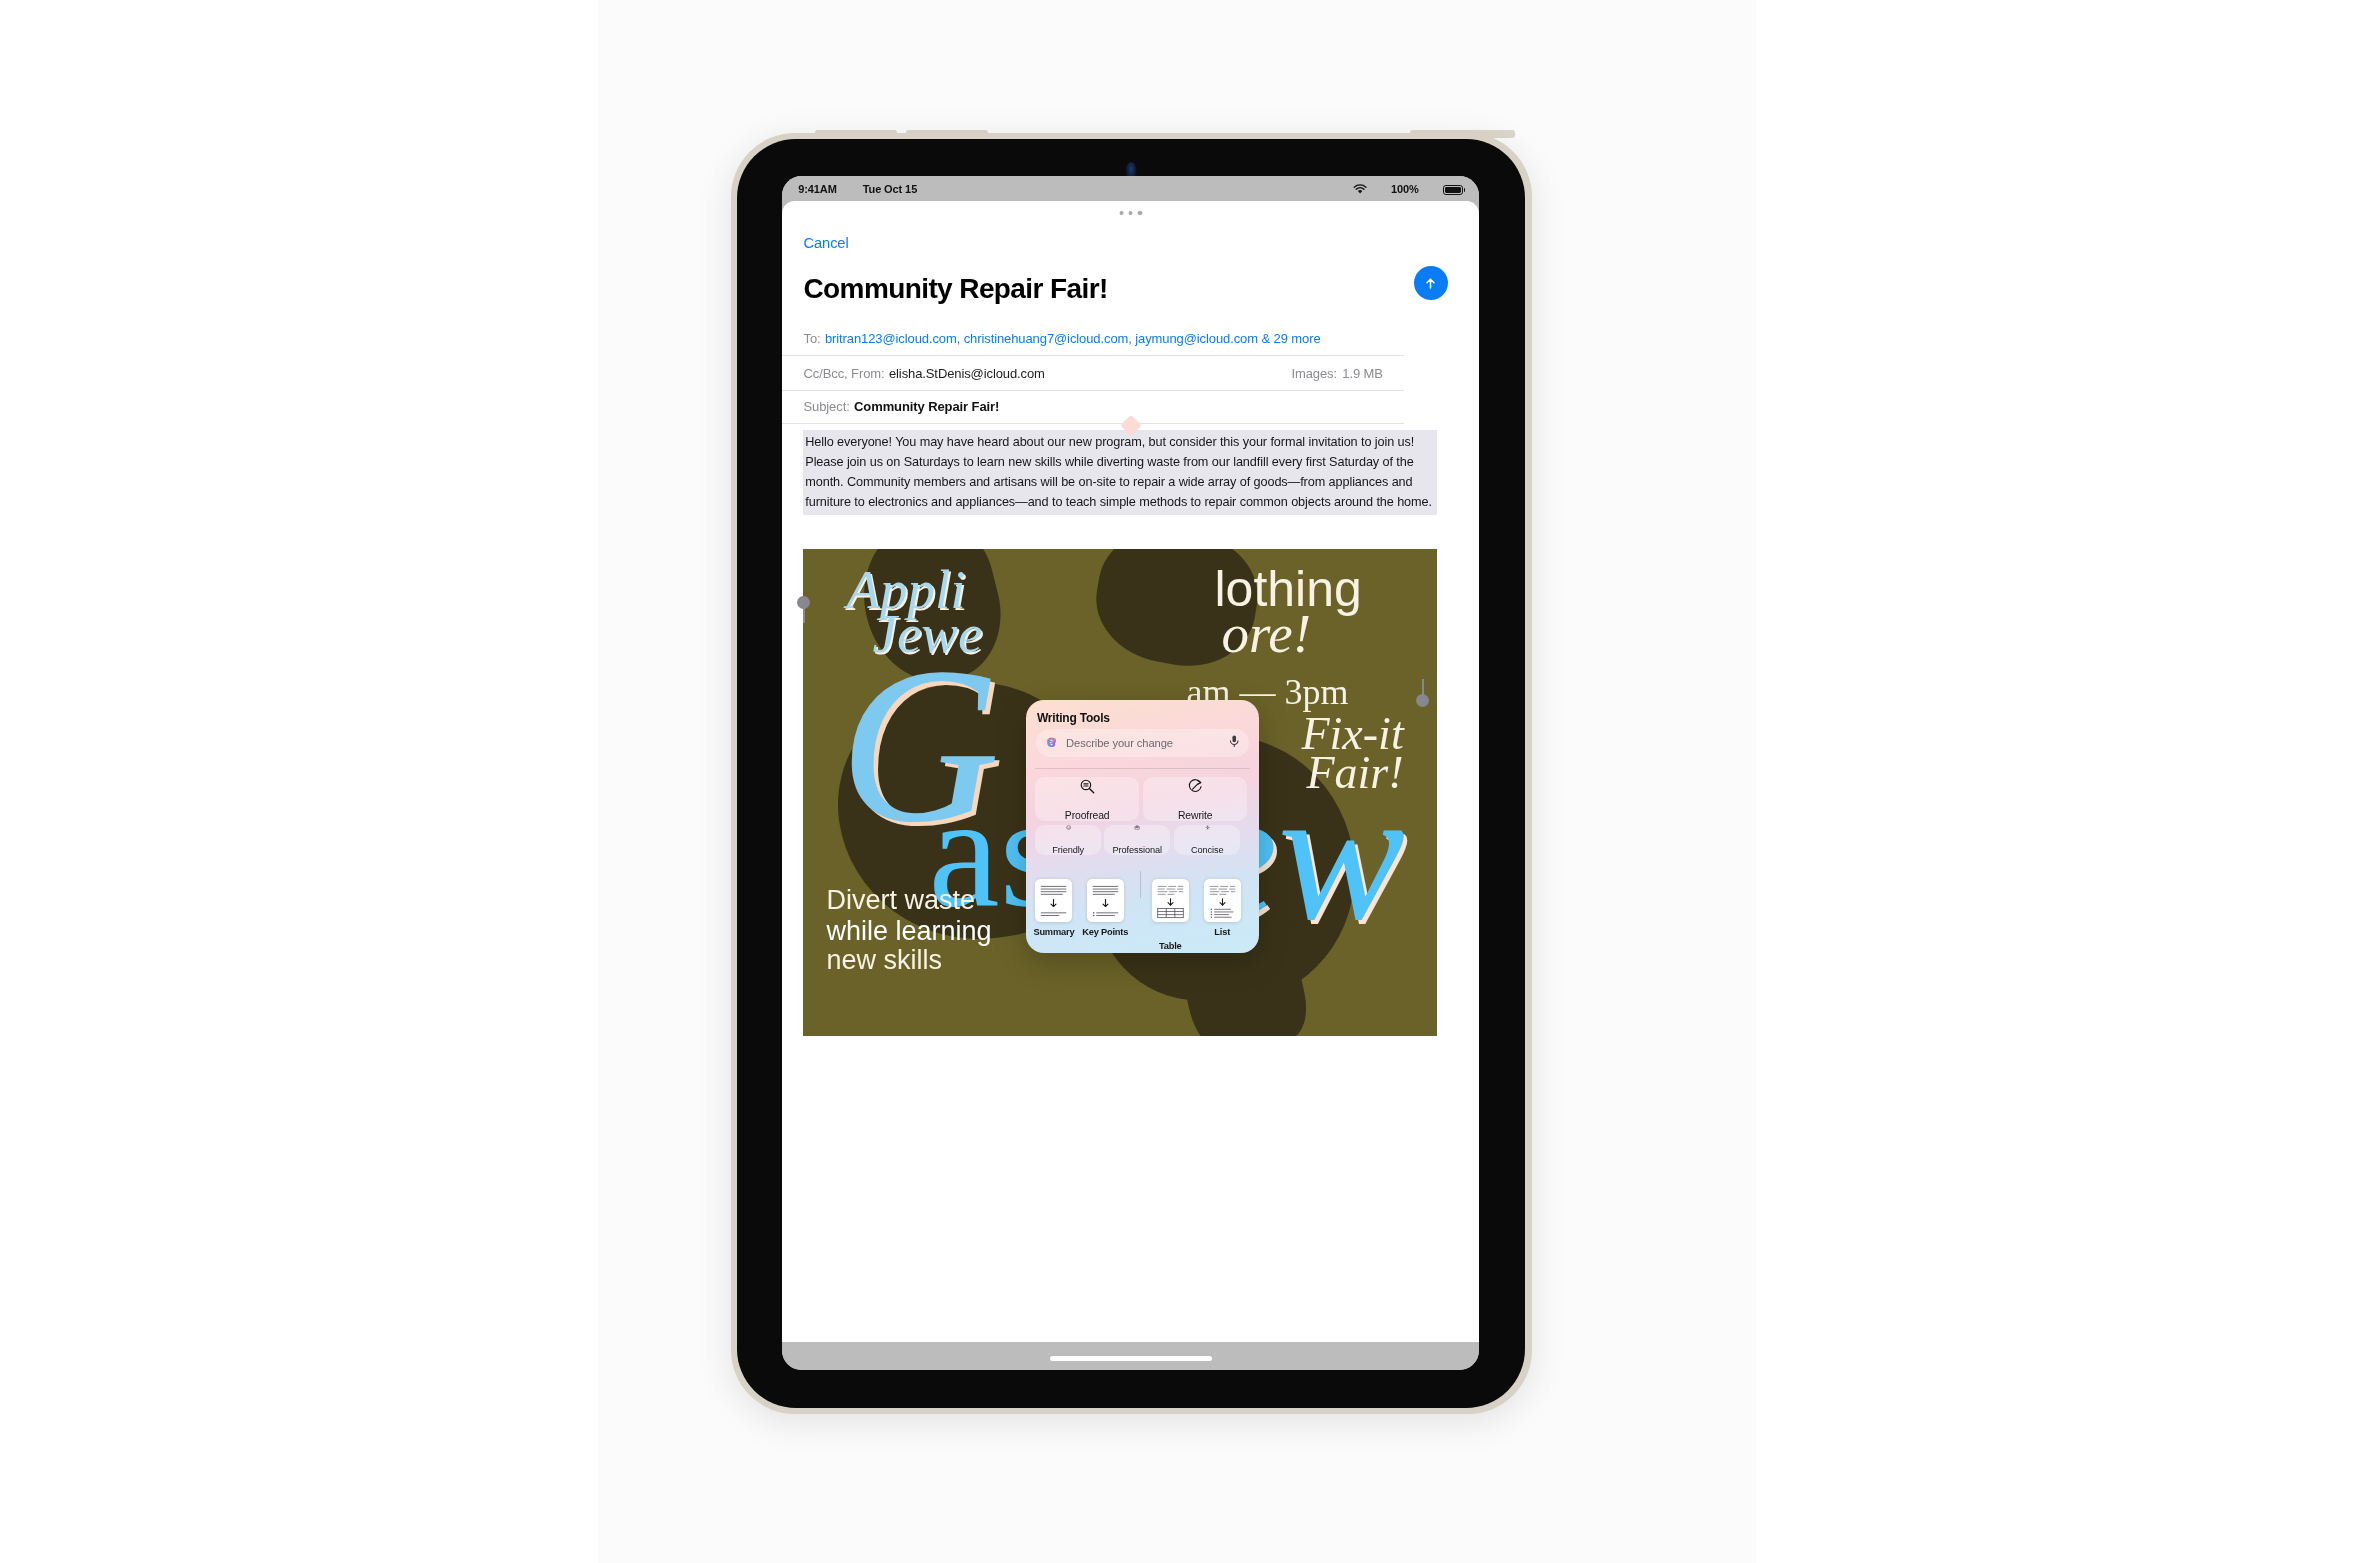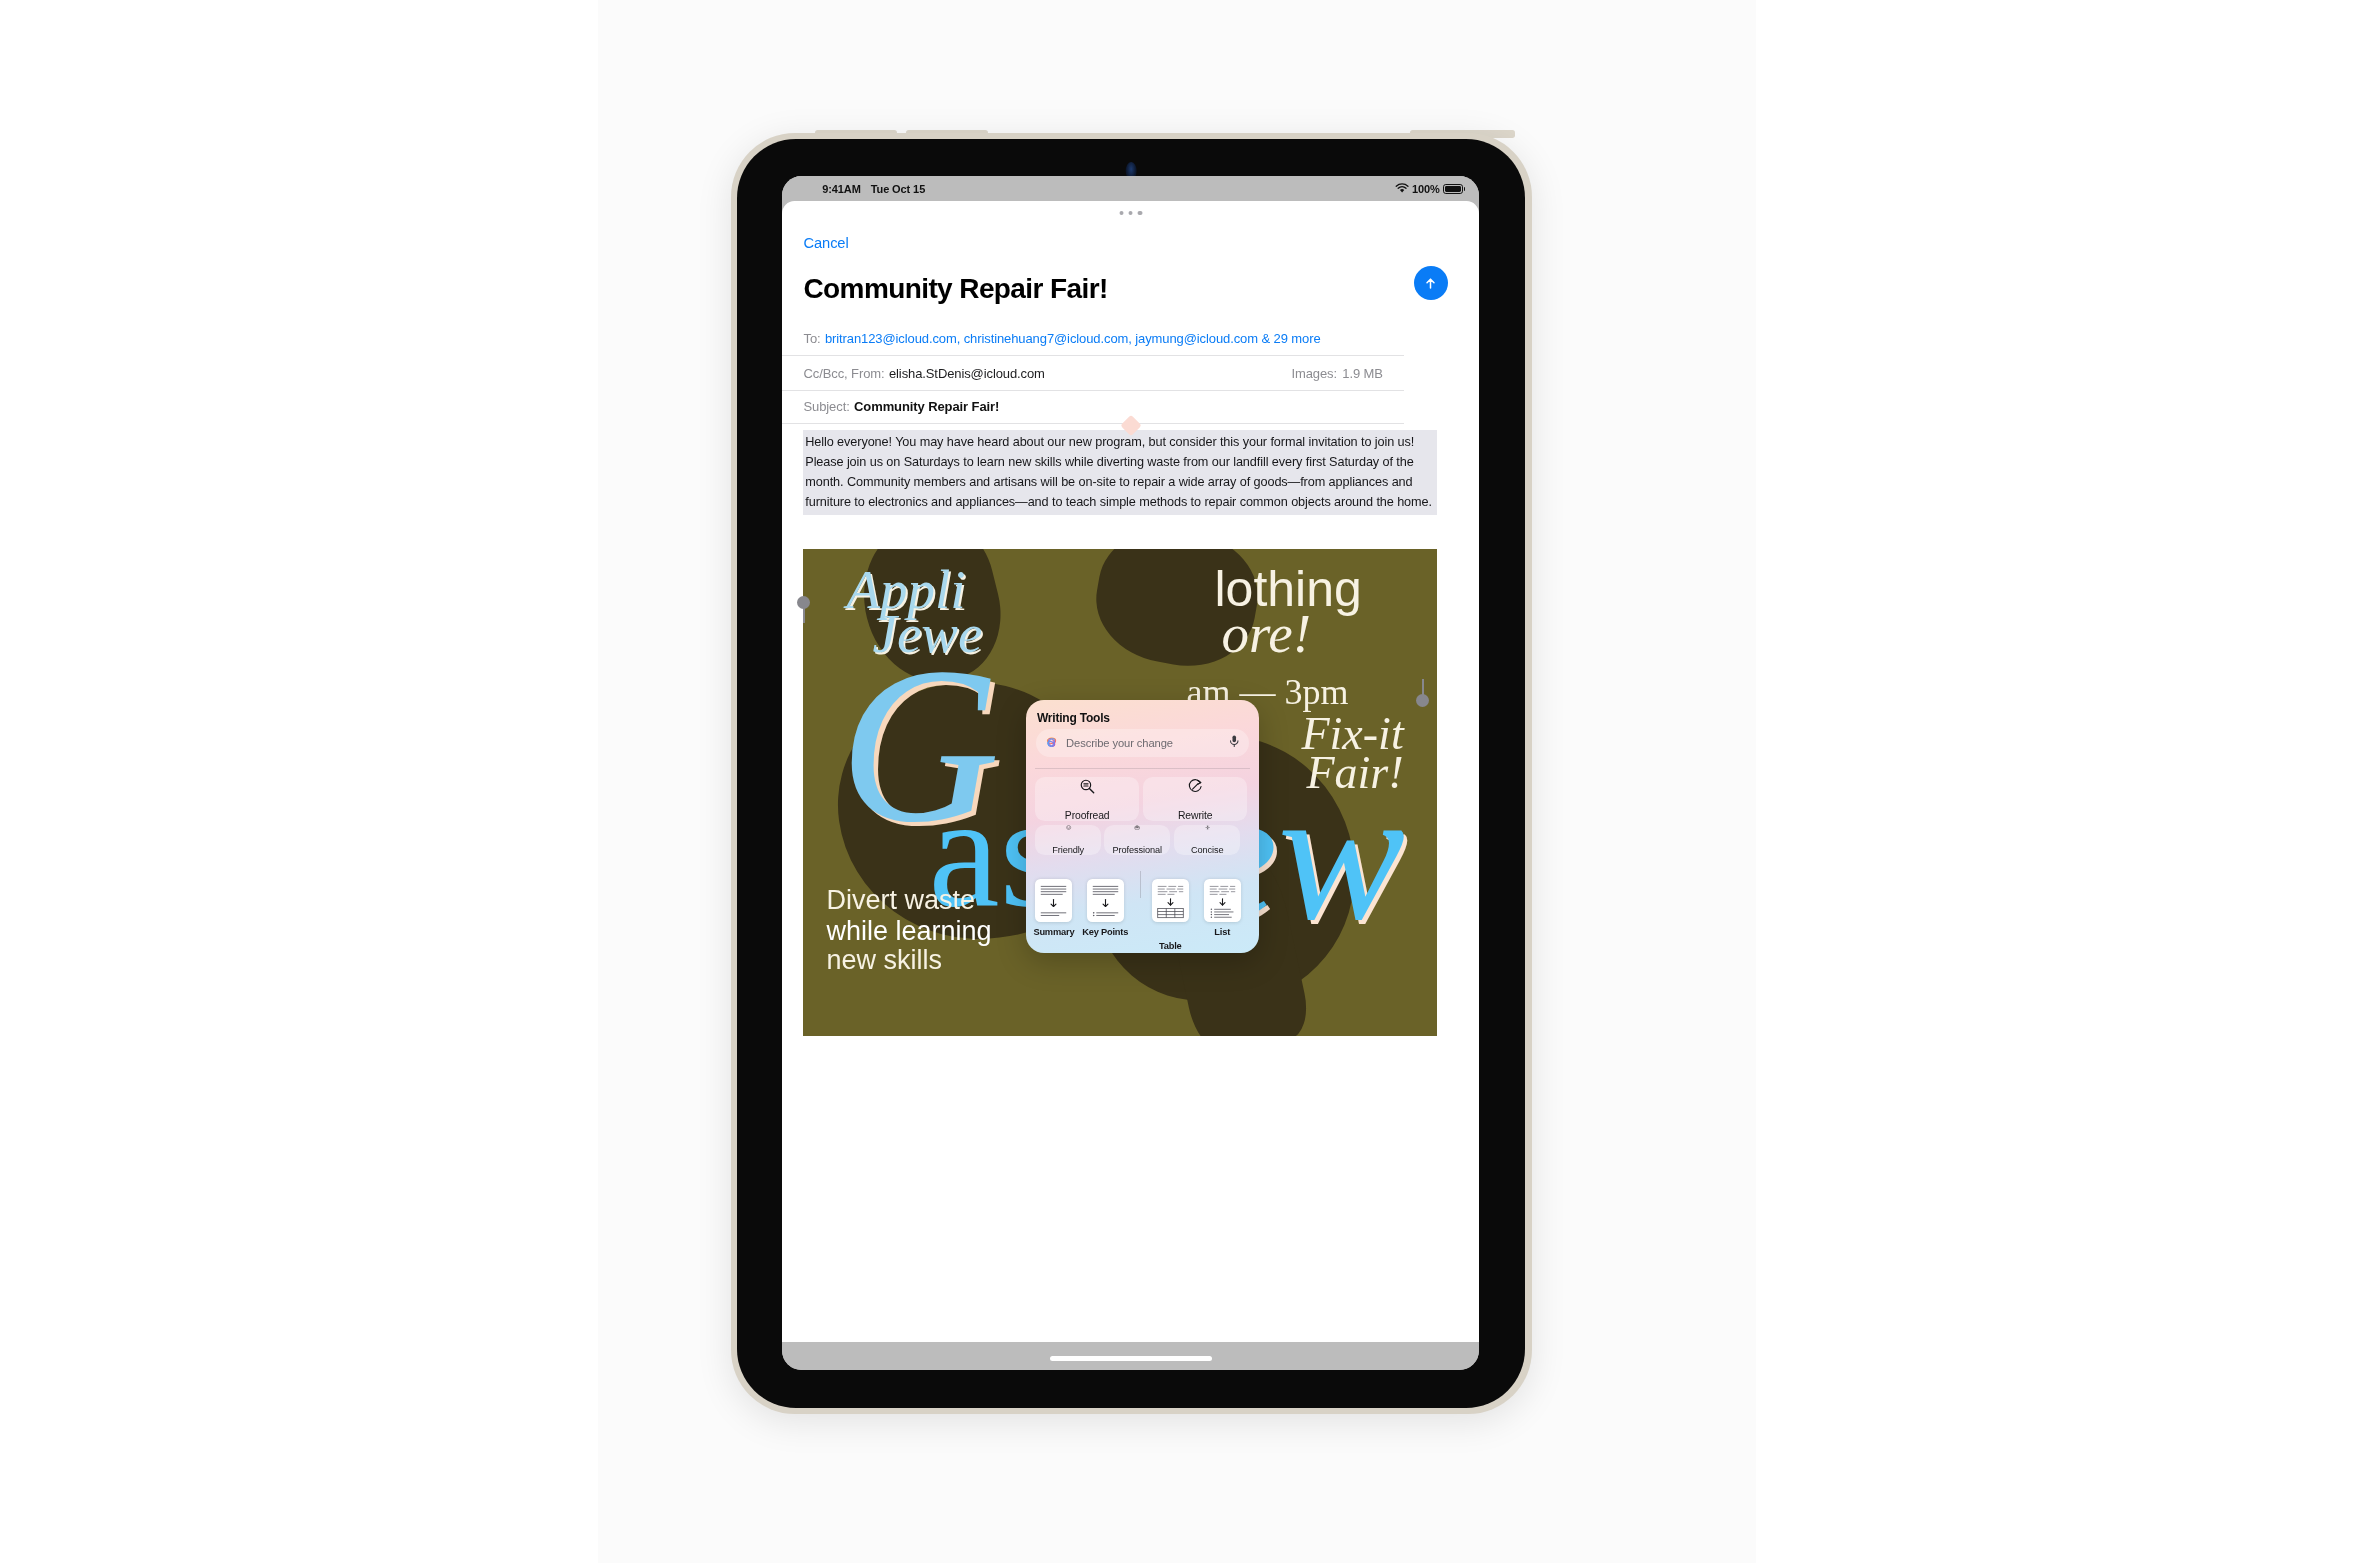--- a/index.html
+++ b/index.html
@@ -71,22 +71,22 @@
   #statusbar {
     position: absolute; top: 0; left: 0;
     width: 100%; height: 25px;
     background: #bcbcbc;
     display: flex; align-items: center;
     padding: 0 16px;
     font-size: 11px; color: #111;
     font-weight: 600;
     letter-spacing: -0.1px;
   }
-  #statusbar .sb-left { display: flex; gap: 10px; align-items: center; margin-left: 24px; }
-  #statusbar .sb-right { margin-left: auto; display: flex; gap: 3px; align-items: center; }
+  #statusbar .sb-left { display: flex; gap: 26px; align-items: center; }
+  #statusbar .sb-right { margin-left: auto; display: flex; gap: 24px; align-items: flex-end; }
   .wifi-icon { display: block; }
   .battery-icon {
     width: 20.5px; height: 10.2px;
     border: 1.2px solid #111;
     border-radius: 2.8px;
     position: relative;
     padding: 1.1px;
   }
   .battery-icon::after {
     content: ""; position: absolute;

